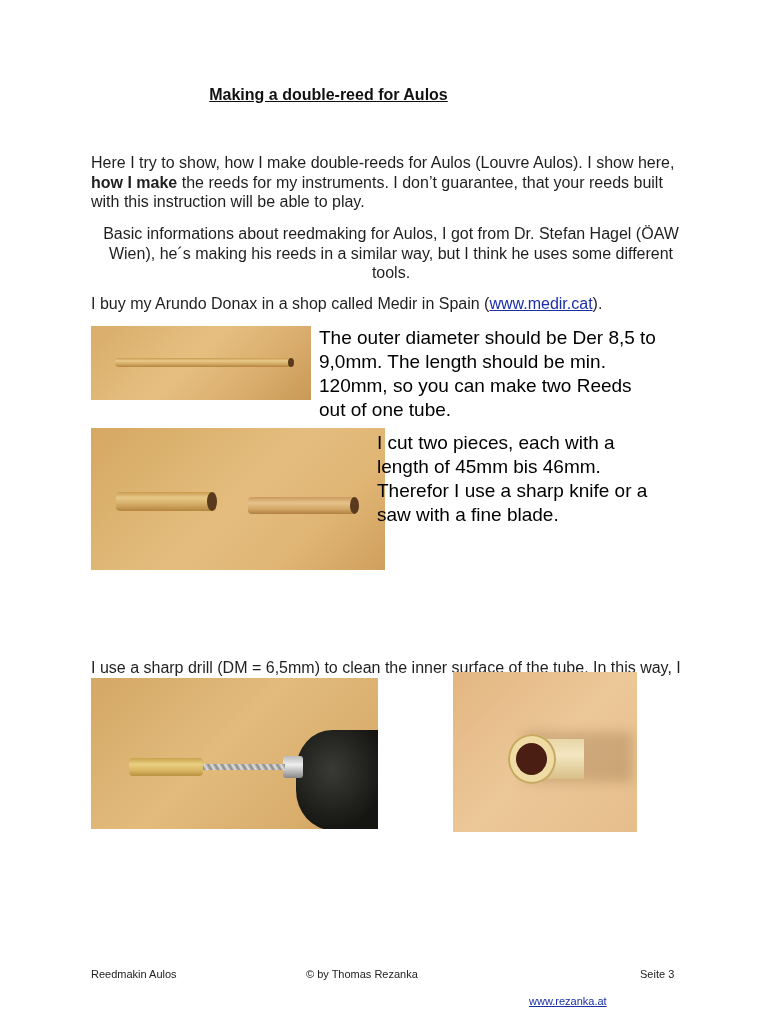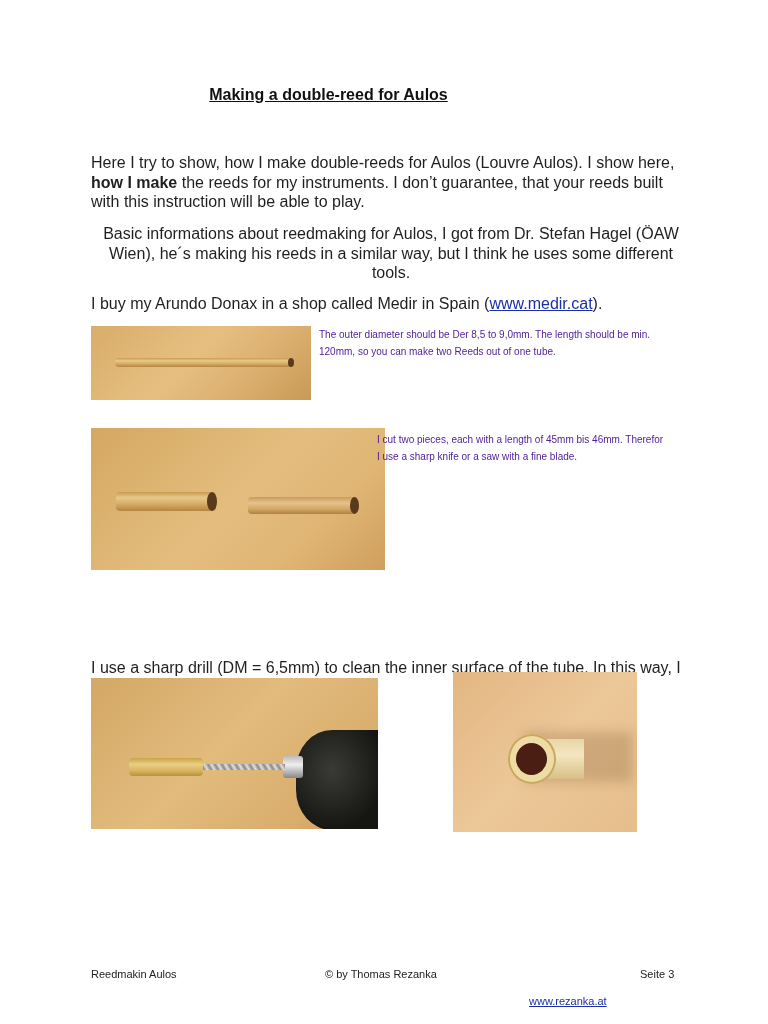--- a/index.html
+++ b/index.html
@@ -12,21 +12,21 @@
       position: absolute; left: 0; width: 657px; top: 86px; text-align: center;
       font-size: 16px; font-weight: bold; text-decoration: underline; color: #111;
     }
     .para {
       position: absolute; left: 91px; width: 600px;
       font-size: 16px; line-height: 19.5px; color: #1f1f1f;
     }
     .para b { font-weight: bold; }
     .link { color: #1b2fa8; text-decoration: underline; }
     .side-text {
-      position: absolute; font-size: 10px; line-height: 17px; color: #4c1d95;
+      position: absolute; font-size: 19px; line-height: 24px; color: #000000;
     }
     .photo {
       position: absolute; overflow: hidden;
       background: linear-gradient(135deg, #d9ad6a 0%, #e6bf80 45%, #dcb070 70%, #c99a57 100%);
     }
     .photo.p1 { left: 91px; top: 326px; width: 220px; height: 74px; }
     .photo.p2 { left: 91px; top: 428px; width: 294px; height: 142px;
       background: linear-gradient(135deg, #d5a862 0%, #e4bd7e 50%, #e0b574 75%, #cf9f5d 100%); }
     .photo.p3 { left: 91px; top: 678px; width: 287px; height: 151px;
       background: linear-gradient(135deg, #d4a865 0%, #e2bb7d 45%, #d9ad6c 80%, #c79555 100%); }
@@ -92,17 +92,17 @@
   </div>
 
   <div class="photo p4" title="End view of cane tube showing bore">
     <div class="shadow" style="left:70px; top:60px; width:110px; height:50px;"></div>
     <div class="tube-side" style="left:75px; top:67px; width:56px; height:40px;"></div>
     <div class="ring-outer" style="left:55px; top:62px; width:48px; height:50px;"></div>
     <div class="ring-inner" style="left:63px; top:71px; width:31px; height:32px;"></div>
   </div>
 
   <div class="footer" style="left:91px;">Reedmakin Aulos</div>
-  <div class="footer" style="left:325px;">© by Thomas Rezanka</div>
+  <div class="footer" style="left:306px;">© by Thomas Rezanka</div>
   <a class="footer link-f" style="left:529px;margin-top:27px;">www.rezanka.at</a>
   <div class="footer" style="left:640px;">Seite 3</div>
 
 </div>
 
 </body></html>

